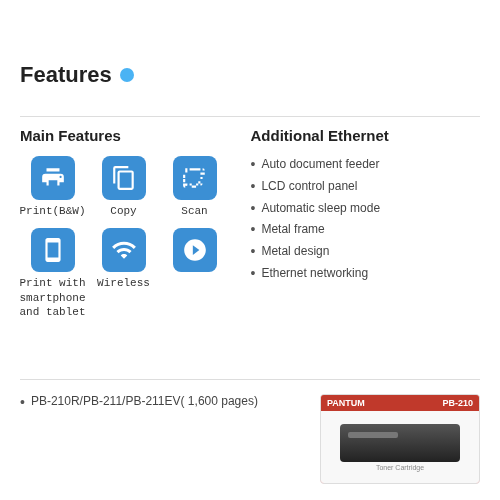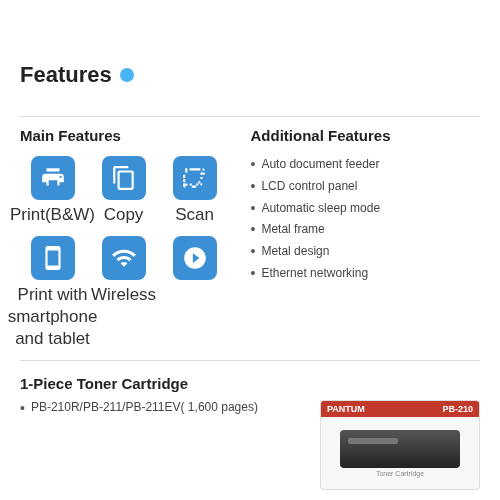--- a/index.html
+++ b/index.html
@@ -96,24 +96,25 @@
       margin-bottom: 4px;
     }
 
     .icon-box svg {
       width: 26px;
       height: 26px;
       fill: white;
     }
 
     .icon-label {
-      font-size: 17px;
+      font-size: 11px;
       text-align: center;
       color: #333;
       line-height: 1.3;
+      font-family: Liberation Mono, monospace;
     }
 
     
     .additional-list {
       list-style: none;
       padding: 0;
     }
     .additional-list li {
       display: flex;
       align-items: flex-start;
@@ -295,21 +296,21 @@
             <svg viewBox="0 0 24 24">
               <path d="M12 2C6.48 2 2 6.48 2 12s4.48 10 10 10 10-4.48 10-10S17.52 2 12 2zm-2 14.5v-9l6 4.5-6 4.5z"></path>
             </svg>
           </div>
         </div>
 
       </div>
     </div>
 
     <div class="additional-features">
-      <div class="section-title">Additional Features</div>
+      <div class="section-title">Additional Ethernet</div>
       <ul class="additional-list">
         <li>
             <span class="bullet">•</span>
             <span>Auto document feeder</span>
           </li>
         <li>
             <span class="bullet">•</span>
             <span>LCD control panel</span>
           </li>
         <li>
@@ -327,21 +328,20 @@
         <li>
             <span class="bullet">•</span>
             <span>Ethernet networking</span>
           </li>
       </ul>
     </div>
 
   </div>
 
   <div class="bottom-section">
-    <div class="toner-title">1-Piece Toner Cartridge</div>
     <div class="toner-row">
       <div class="toner-info">
         <ul class="toner-list">
           <li>
             <span class="bullet">•</span>
             <span>PB-210R/PB-211/PB-211EV( 1,600 pages)</span>
           </li>
         </ul>
       </div>
 

